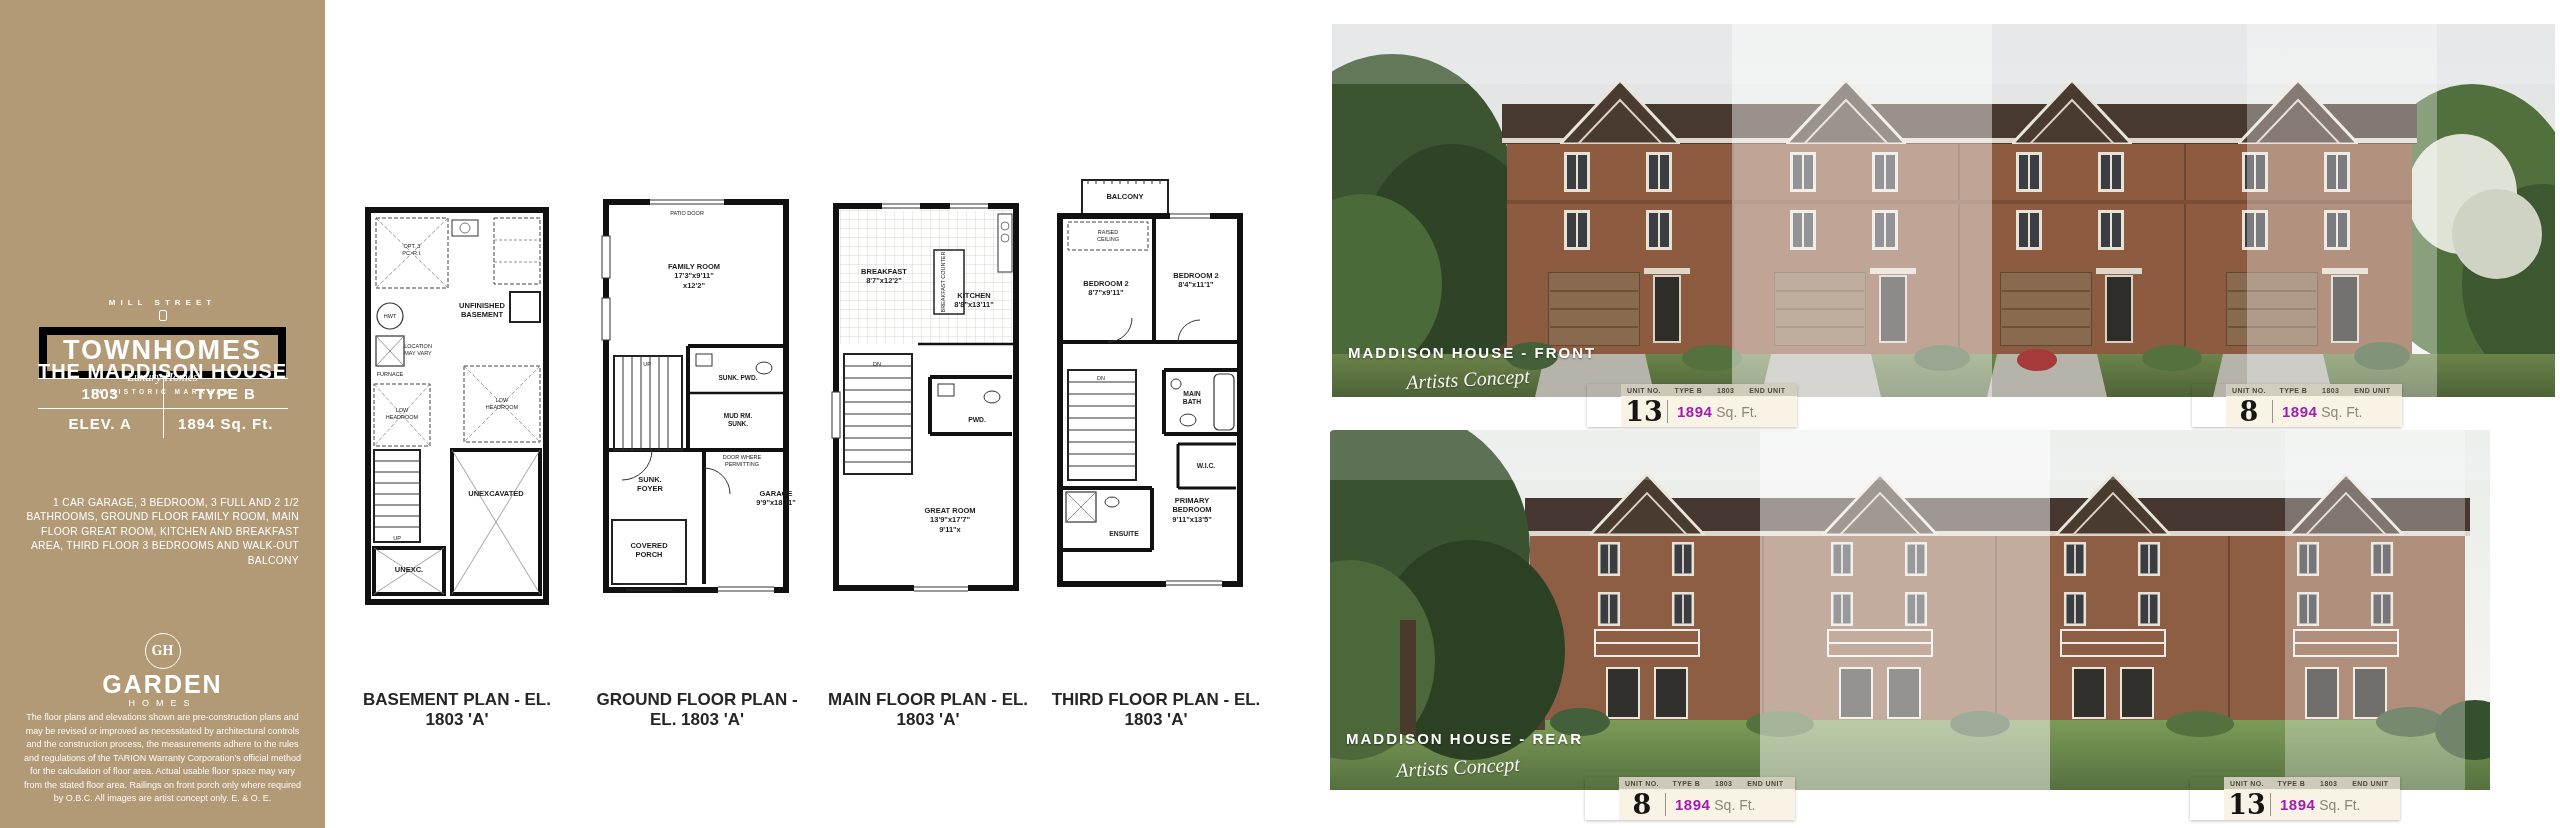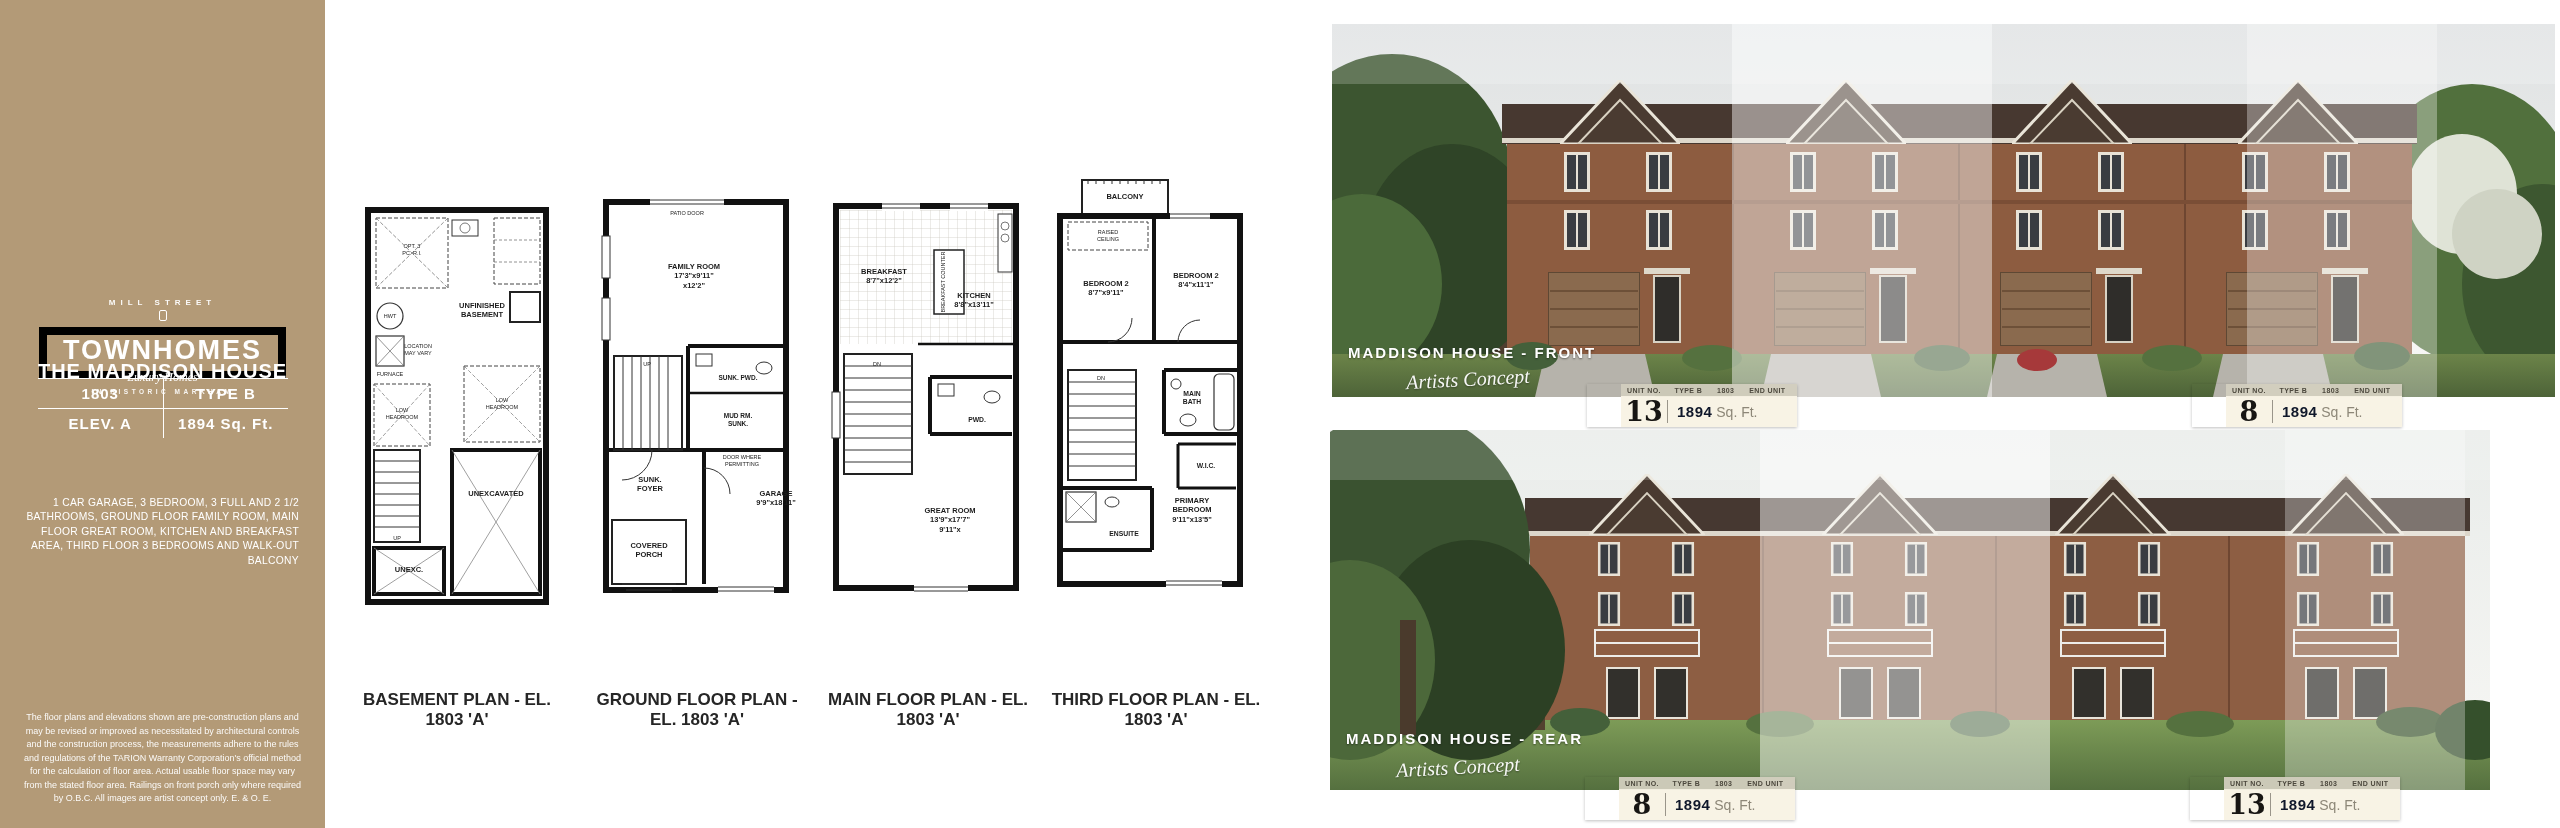--- a/index.html
+++ b/index.html
@@ -50,21 +50,21 @@
   .badge{position:absolute;width:176px;box-shadow:0 1px 3px rgba(0,0,0,.25);padding-left:34px;}
   .badge-head{display:flex;align-items:center;background:rgba(210,205,190,.95);height:12px;
               font-size:7px;font-weight:bold;color:#4c483d;letter-spacing:.4px;}
   .bh-unit{width:46px;text-align:center;}
   .bh-rest{flex:1;display:flex;justify-content:space-around;padding-right:4px;}
   .badge-body{display:flex;align-items:center;background:rgba(248,243,228,.97);height:31px;}
   .badge-num{width:46px;text-align:center;font-family:"DejaVu Serif", serif;font-weight:bold;
              font-size:27px;color:#171513;line-height:1;}
   .badge-div{width:1px;height:23px;background:#9a958a;}
   .badge-area{padding-left:9px;font-size:14px;color:#8d8778;}
-  .badge-area b{font-size:15px;color:#0f172a;letter-spacing:.5px;}
+  .badge-area b{font-size:15px;color:#a21caf;letter-spacing:.5px;}
 </style>
 </head>
 <body>
 
 <div class="page">
 
   <aside class="sidebar">
     <div class="logo-block">
       <div class="logo-top">MILL STREET</div>
       <div><span class="logo-lamp"></span></div>
@@ -77,20 +77,25 @@
       <div class="spec-row">
         <div class="spec-cell">1803</div>
         <div class="spec-cell">TYPE B</div>
       </div>
       <div class="spec-row">
         <div class="spec-cell">ELEV. A</div>
         <div class="spec-cell">1894 Sq. Ft.</div>
       </div>
     </div>
     <p class="side-desc">1 CAR GARAGE, 3 BEDROOM, 3 FULL AND 2 1/2 BATHROOMS, GROUND FLOOR FAMILY ROOM, MAIN FLOOR GREAT ROOM, KITCHEN AND BREAKFAST AREA, THIRD FLOOR 3 BEDROOMS AND WALK-OUT BALCONY</p>
+    <div class="builder-logo">
+      <div class="crest">GH</div>
+      <div class="builder-name">GARDEN</div>
+      <div class="builder-sub">HOMES</div>
+    </div>
     <p class="side-disclaimer">The floor plans and elevations shown are pre-construction plans and may be revised or improved as necessitated by architectural controls and the construction process, the measurements adhere to the rules and regulations of the TARION Warranty Corporation's official method for the calculation of floor area. Actual usable floor space may vary from the stated floor area. Railings on front porch only where required by O.B.C. All images are artist concept only. E. &amp; O. E.</p>
   </aside>
 
   <figure class="plan" style="left:352px;top:198px;width:210px;height:418px;margin:0;">
     <svg width="210" height="418" viewBox="0 0 210 418">
       <rect x="16" y="12" width="178" height="392" fill="#fff" stroke="#111" stroke-width="6"></rect>
       <rect x="24" y="20" width="72" height="70" fill="none" stroke="#444" stroke-width="1" stroke-dasharray="4 2"></rect>
       <path d="M24 20 L96 90 M96 20 L24 90" stroke="#777" stroke-width=".8" stroke-dasharray="4 2" fill="none"></path>
       <rect x="100" y="22" width="26" height="16" fill="none" stroke="#333" stroke-width="1"></rect>
       <circle cx="113" cy="30" r="5" fill="none" stroke="#555" stroke-width=".8"></circle>

